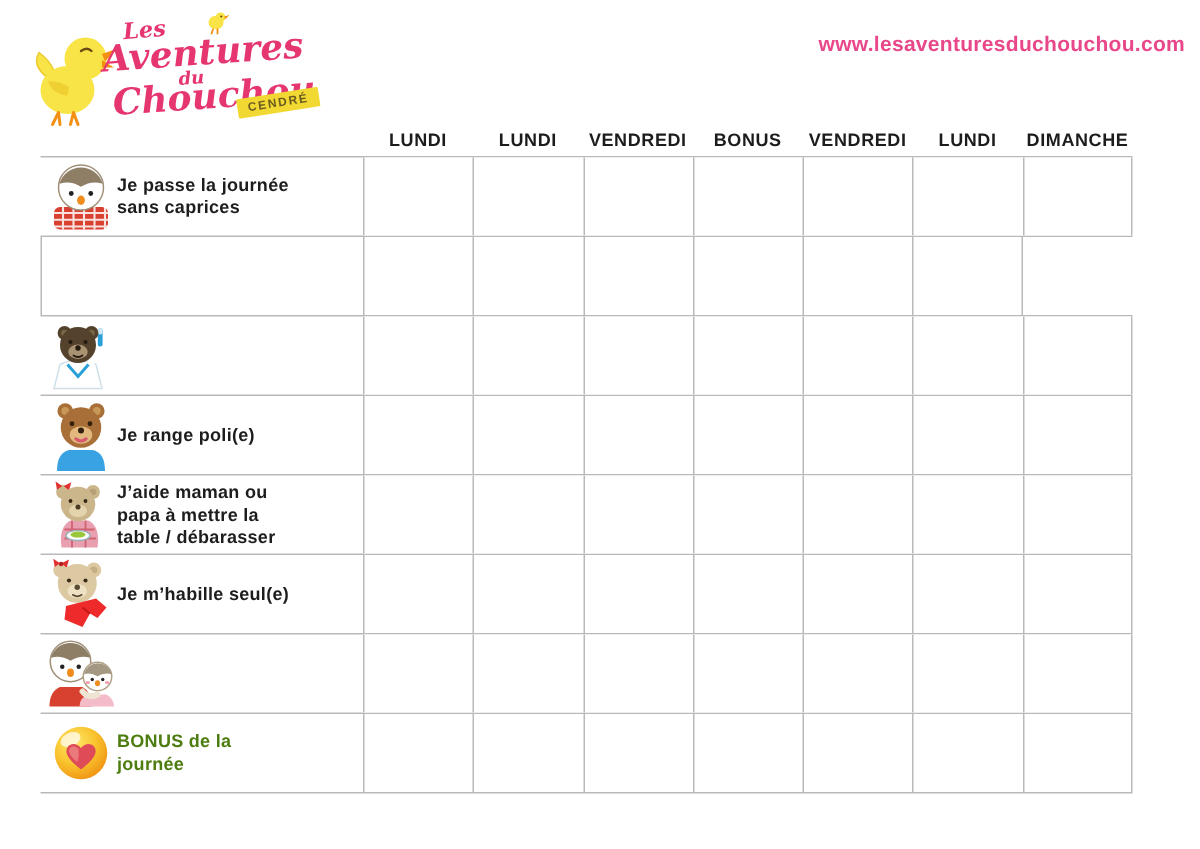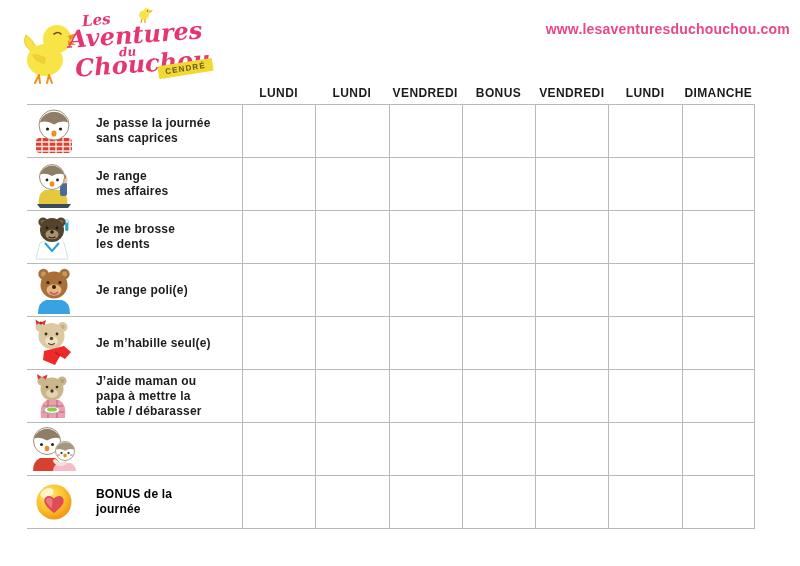--- a/index.html
+++ b/index.html
@@ -36,24 +36,24 @@
     align-self:end; text-align:center; padding-bottom:4px;
     font-size:12px; font-weight:bold; color:#1c1c1c; letter-spacing:.4px;
   }
   .grid-body { border-top:1.5px solid #b9b9b9; }
   .row { height:53px; border-bottom:1.5px solid #b9b9b9; }
   .cell { border-left:1.5px solid #b9b9b9; background:#fff; }
   .row .cell:last-child { border-right:1.5px solid #b9b9b9; }
   .label-cell { display:flex; align-items:center; padding-left:3px; overflow:visible; }
   .icon-box { width:48px; height:50px; flex:0 0 48px; display:flex; align-items:center; justify-content:center; }
   .task-label {
-    margin-left:18px; font-size:12px; font-weight:bold; color:#1d1d1d;
+    font-size:12px; font-weight:bold; color:#1d1d1d;
     line-height:15px; letter-spacing:.2px; white-space:pre-line;
   }
-  .task-label.bonus { color:#000000; }
+  .task-label.bonus { color:#4d7c0f; }
 </style>
 </head>
 <body>
 
 <div class="page">
 
   <div class="logo">
     <svg class="logo-chick" width="62" height="70" viewBox="0 0 62 70">
       <path d="M14 36 Q3 28 8 19 Q15 24 18 31 Z" fill="#f9e447" stroke="#ecca2e" stroke-width="1"></path>
       <ellipse cx="27" cy="44" rx="18" ry="16" fill="#f9e447"></ellipse>
@@ -113,38 +113,20 @@
         <div class="cell"></div>
         <div class="cell"></div>
         <div class="cell"></div>
         <div class="cell"></div>
         <div class="cell"></div>
         <div class="cell"></div>
         <div class="cell"></div>
       </div>
 
       <div class="row">
-        <div class="label-cell">
-          <span class="icon-box">
-            <svg width="46" height="48" viewBox="0 0 46 48">
-              <path d="M8 46 Q6 34 14 30 L30 30 Q38 35 36 46 Z" fill="#e6c83c"></path>
-              <path d="M6 44 h34 l-3 4 H9 Z" fill="#3a4a58"></path>
-              <rect x="29" y="22" width="7" height="14" rx="2.5" fill="#4a6a9a"></rect>
-              <circle cx="32.5" cy="19.5" r="4" fill="#f0c8a0"></circle>
-              <circle cx="32.5" cy="16.5" r="2.5" fill="#b86830"></circle>
-              <circle cx="21" cy="17" r="12.5" fill="#fff" stroke="#a09078" stroke-width="1"></circle>
-              <path d="M9 14.5 A12.5 12.5 0 0 1 33 14.5 Q27 12.5 21 16 Q15 12.5 9 14.5 Z" fill="#8f7e66"></path>
-              <circle cx="16" cy="20" r="1.4" fill="#222"></circle>
-              <circle cx="26.5" cy="20" r="1.4" fill="#222"></circle>
-              <ellipse cx="21" cy="24" rx="2.3" ry="2.7" fill="#f08c1e"></ellipse>
-            </svg>
-          </span>
-          <span class="task-label">Je range
-mes affaires</span>
-        </div>
         <div class="cell"></div>
         <div class="cell"></div>
         <div class="cell"></div>
         <div class="cell"></div>
         <div class="cell"></div>
         <div class="cell"></div>
         <div class="cell"></div>
       </div>
 
       <div class="row">
@@ -161,22 +143,20 @@
               <circle cx="12" cy="9" r="2.2" fill="#7a6648"></circle>
               <circle cx="30" cy="9" r="2.2" fill="#7a6648"></circle>
               <circle cx="21" cy="17" r="12" fill="#54422c"></circle>
               <ellipse cx="21" cy="21.5" rx="6.5" ry="4.8" fill="#a89272"></ellipse>
               <circle cx="21" cy="19" r="1.8" fill="#241a0e"></circle>
               <path d="M18 24 q3 2 6 0" fill="none" stroke="#241a0e" stroke-width="1.2" stroke-linecap="round"></path>
               <circle cx="16" cy="15" r="1.4" fill="#241a0e"></circle>
               <circle cx="26" cy="15" r="1.4" fill="#241a0e"></circle>
             </svg>
           </span>
-          <span class="task-label">Je me brosse
-les dents</span>
         </div>
         <div class="cell"></div>
         <div class="cell"></div>
         <div class="cell"></div>
         <div class="cell"></div>
         <div class="cell"></div>
         <div class="cell"></div>
         <div class="cell"></div>
       </div>
 
@@ -191,20 +171,52 @@
               <circle cx="33.5" cy="8" r="2.6" fill="#c89858"></circle>
               <circle cx="23" cy="19" r="13.5" fill="#a87038"></circle>
               <ellipse cx="23" cy="24" rx="7.5" ry="5.8" fill="#e2b87e"></ellipse>
               <circle cx="23" cy="21" r="2" fill="#33220f"></circle>
               <path d="M19.5 26.5 q3.5 3 7 0" fill="none" stroke="#d8576f" stroke-width="2" stroke-linecap="round"></path>
               <circle cx="17" cy="16.5" r="1.6" fill="#33220f"></circle>
               <circle cx="29" cy="16.5" r="1.6" fill="#33220f"></circle>
             </svg>
           </span>
           <span class="task-label">Je range poli(e)</span>
+        </div>
+        <div class="cell"></div>
+        <div class="cell"></div>
+        <div class="cell"></div>
+        <div class="cell"></div>
+        <div class="cell"></div>
+        <div class="cell"></div>
+        <div class="cell"></div>
+      </div>
+
+      <div class="row">
+        <div class="label-cell">
+          <span class="icon-box">
+            <svg width="46" height="48" viewBox="0 0 46 48">
+              <path d="M10 46 Q8 32 16 28 L28 28 Q36 32 34 46 Z" fill="#e8a0b0"></path>
+              <path d="M12 34 h20 M12 40 h21 M17 28 v18 M26 28 v18" stroke="#c84858" stroke-width="1.2" opacity=".7"></path>
+              <circle cx="11" cy="9" r="4.6" fill="#cbb68c"></circle>
+              <circle cx="31" cy="9" r="4.6" fill="#cbb68c"></circle>
+              <circle cx="31" cy="9" r="2.2" fill="#b7a076"></circle>
+              <path d="M10.5 5 L6 2 L7 7.5 Z M11.5 5 L16.5 2.5 L15 8 Z" fill="#e03030"></path>
+              <circle cx="21" cy="17" r="11.5" fill="#cbb68c"></circle>
+              <ellipse cx="21" cy="21.5" rx="6" ry="4.2" fill="#e4d4ae"></ellipse>
+              <circle cx="21" cy="19" r="1.7" fill="#4a3a22"></circle>
+              <circle cx="16" cy="15" r="1.3" fill="#332612"></circle>
+              <circle cx="26" cy="15" r="1.3" fill="#332612"></circle>
+              <ellipse cx="21" cy="38" rx="8" ry="3.4" fill="#fff" stroke="#9ab0b8" stroke-width="1"></ellipse>
+              <ellipse cx="21" cy="37.4" rx="5" ry="2" fill="#9ac83a"></ellipse>
+            </svg>
+          </span>
+          <span class="task-label">J’aide maman ou
+papa à mettre la
+table / débarasser</span>
         </div>
         <div class="cell"></div>
         <div class="cell"></div>
         <div class="cell"></div>
         <div class="cell"></div>
         <div class="cell"></div>
         <div class="cell"></div>
         <div class="cell"></div>
       </div>
 
@@ -221,52 +233,20 @@
               <ellipse cx="20.5" cy="22" rx="6.5" ry="4.6" fill="#efe2c4"></ellipse>
               <circle cx="20.5" cy="19.5" r="1.8" fill="#5a4a32"></circle>
               <path d="M17.5 24.5 q3 2.2 6 0" fill="none" stroke="#5a4a32" stroke-width="1.1" stroke-linecap="round"></path>
               <circle cx="15" cy="15" r="1.4" fill="#3a2c18"></circle>
               <circle cx="26" cy="15" r="1.4" fill="#3a2c18"></circle>
               <path d="M13 32 L33 27 L40 33 L34 40 L29 37 L24 46 L12 41 Z" fill="#ee2a2a"></path>
               <path d="M24 33 L29 37" stroke="#c41818" stroke-width="1.4"></path>
             </svg>
           </span>
           <span class="task-label">Je m’habille seul(e)</span>
-        </div>
-        <div class="cell"></div>
-        <div class="cell"></div>
-        <div class="cell"></div>
-        <div class="cell"></div>
-        <div class="cell"></div>
-        <div class="cell"></div>
-        <div class="cell"></div>
-      </div>
-
-      <div class="row">
-        <div class="label-cell">
-          <span class="icon-box">
-            <svg width="46" height="48" viewBox="0 0 46 48">
-              <path d="M10 46 Q8 32 16 28 L28 28 Q36 32 34 46 Z" fill="#e8a0b0"></path>
-              <path d="M12 34 h20 M12 40 h21 M17 28 v18 M26 28 v18" stroke="#c84858" stroke-width="1.2" opacity=".7"></path>
-              <circle cx="11" cy="9" r="4.6" fill="#cbb68c"></circle>
-              <circle cx="31" cy="9" r="4.6" fill="#cbb68c"></circle>
-              <circle cx="31" cy="9" r="2.2" fill="#b7a076"></circle>
-              <path d="M10.5 5 L6 2 L7 7.5 Z M11.5 5 L16.5 2.5 L15 8 Z" fill="#e03030"></path>
-              <circle cx="21" cy="17" r="11.5" fill="#cbb68c"></circle>
-              <ellipse cx="21" cy="21.5" rx="6" ry="4.2" fill="#e4d4ae"></ellipse>
-              <circle cx="21" cy="19" r="1.7" fill="#4a3a22"></circle>
-              <circle cx="16" cy="15" r="1.3" fill="#332612"></circle>
-              <circle cx="26" cy="15" r="1.3" fill="#332612"></circle>
-              <ellipse cx="21" cy="38" rx="8" ry="3.4" fill="#fff" stroke="#9ab0b8" stroke-width="1"></ellipse>
-              <ellipse cx="21" cy="37.4" rx="5" ry="2" fill="#9ac83a"></ellipse>
-            </svg>
-          </span>
-          <span class="task-label">J’aide maman ou
-papa à mettre la
-table / débarasser</span>
         </div>
         <div class="cell"></div>
         <div class="cell"></div>
         <div class="cell"></div>
         <div class="cell"></div>
         <div class="cell"></div>
         <div class="cell"></div>
         <div class="cell"></div>
       </div>
 

